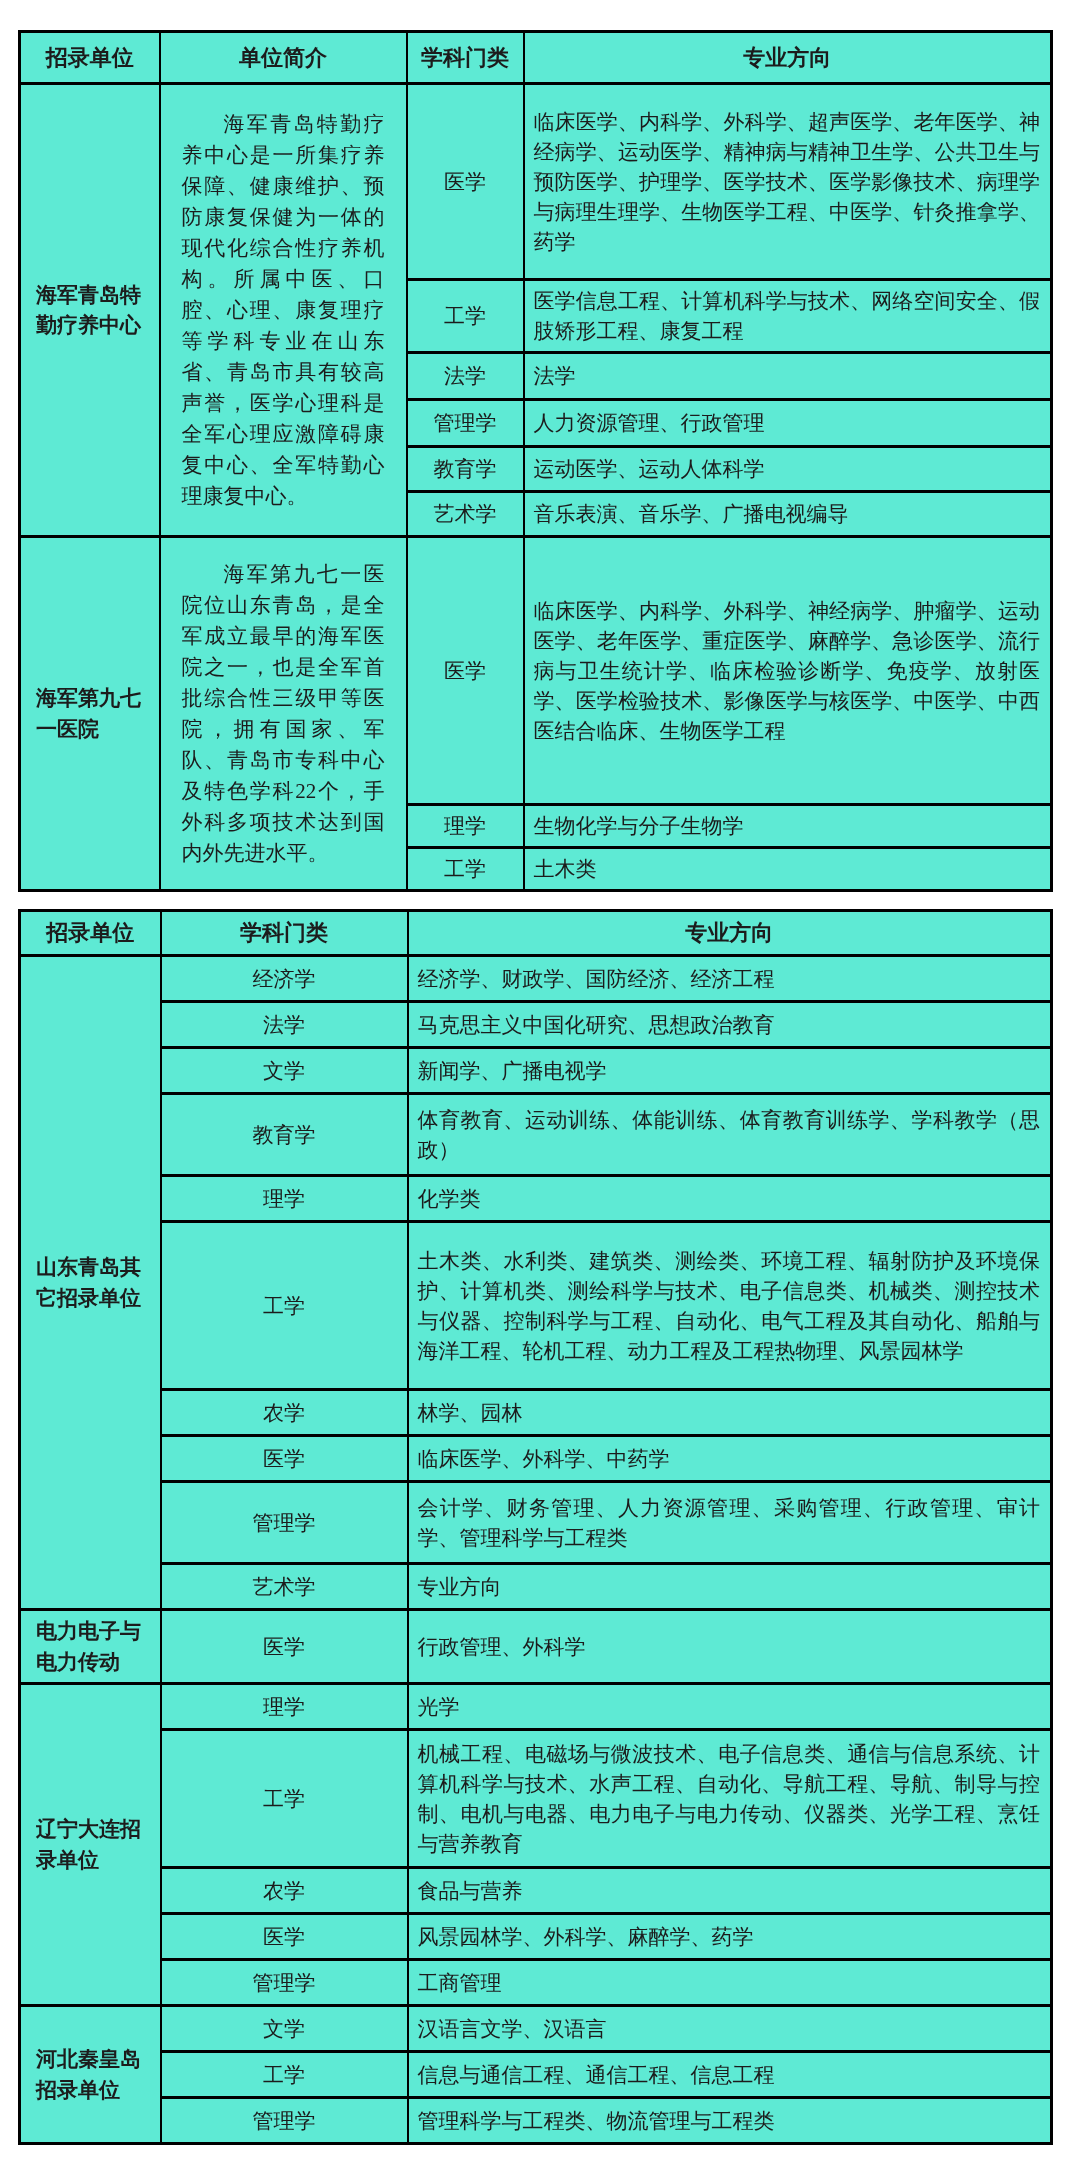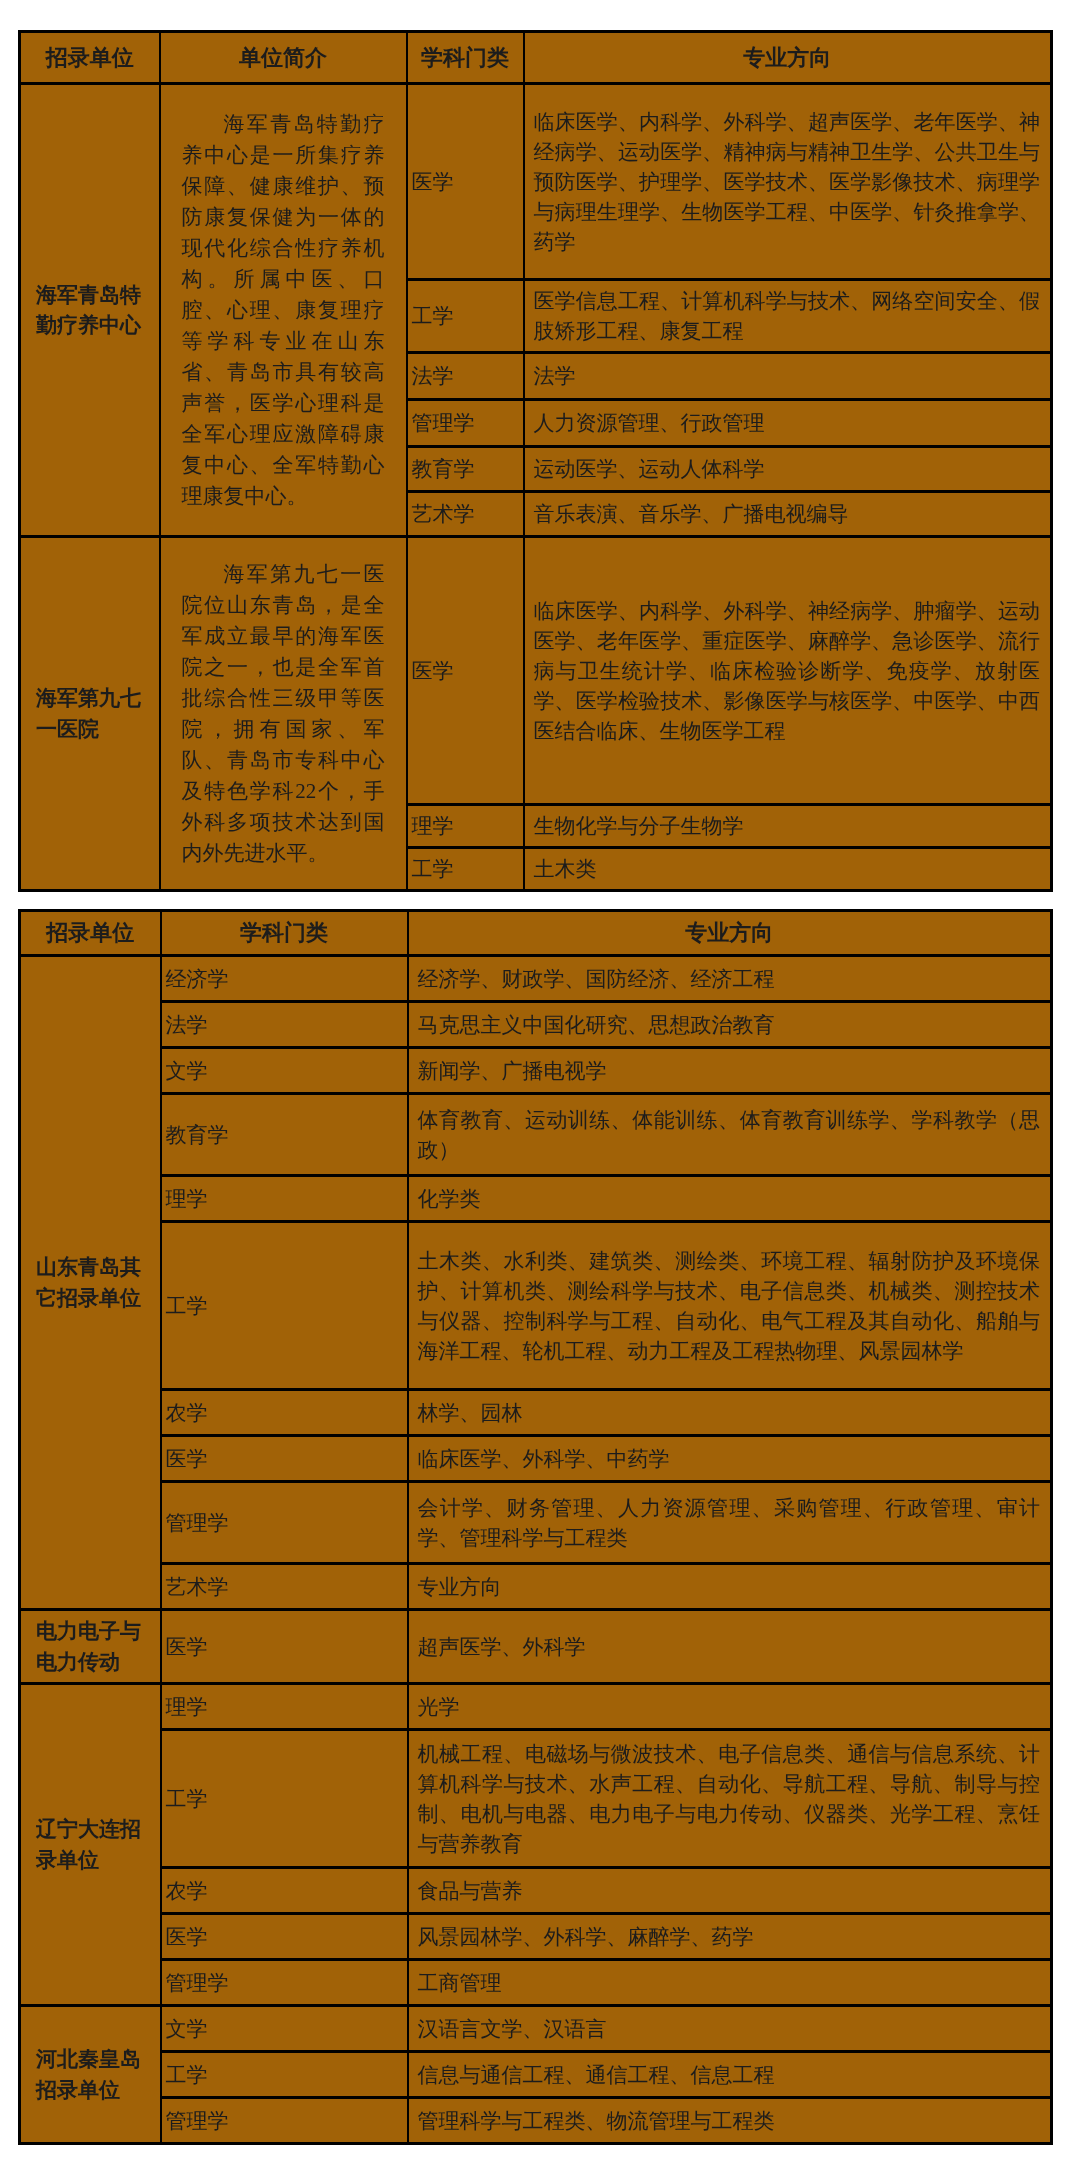--- a/index.html
+++ b/index.html
@@ -13,21 +13,21 @@
     width: 1067px;
     min-height: 2159px;
     box-sizing: border-box;
     padding: 30px 17px 20px 18px;
     background: #ffffff;
   }
   table {
     border-collapse: collapse;
     table-layout: fixed;
     width: 1032px;
-    background: #a16207;
+    background: #5eead4;
   }
   .t2 { margin-top: 17px; }
   th, td {
     border: 2px solid #000000;
     border-top-width: 3px;
     border-bottom-width: 3px;
     box-sizing: border-box;
     overflow: hidden;
   }
   table { border: 3px solid #000000; }
@@ -52,21 +52,21 @@
     padding: 12px 17px;
     font-size: 21px;
   }
   td.intro p {
     margin: 4px;
     text-indent: 2em;
     line-height: 31px;
     text-align: justify;
   }
   td.disc {
-    text-align: left;
+    text-align: center;
     vertical-align: middle;
     font-size: 21px;
     padding: 2px 4px;
     margin-left: 40px;
   }
   td.majors {
     vertical-align: middle;
     font-size: 21px;
     line-height: 30px;
     padding: 5px 10px 5px 9px;
@@ -196,21 +196,21 @@
         <td class="majors">会计学、财务管理、人力资源管理、采购管理、行政管理、审计学、管理科学与工程类</td>
       </tr>
       <tr style="height:46px">
         <td class="disc">艺术学</td>
         <td class="majors">专业方向</td>
       </tr>
 
       <tr style="height:74px">
         <td class="unit">电力电子与电力传动</td>
         <td class="disc">医学</td>
-        <td class="majors">超声医学、外科学</td>
+        <td class="majors">行政管理、外科学</td>
       </tr>
 
       <tr style="height:46px">
         <td class="unit" rowspan="5">辽宁大连招录单位</td>
         <td class="disc">理学</td>
         <td class="majors">光学</td>
       </tr>
       <tr style="height:138px">
         <td class="disc">工学</td>
         <td class="majors">机械工程、电磁场与微波技术、电子信息类、通信与信息系统、计算机科学与技术、水声工程、自动化、导航工程、导航、制导与控制、电机与电器、电力电子与电力传动、仪器类、光学工程、烹饪与营养教育</td>

